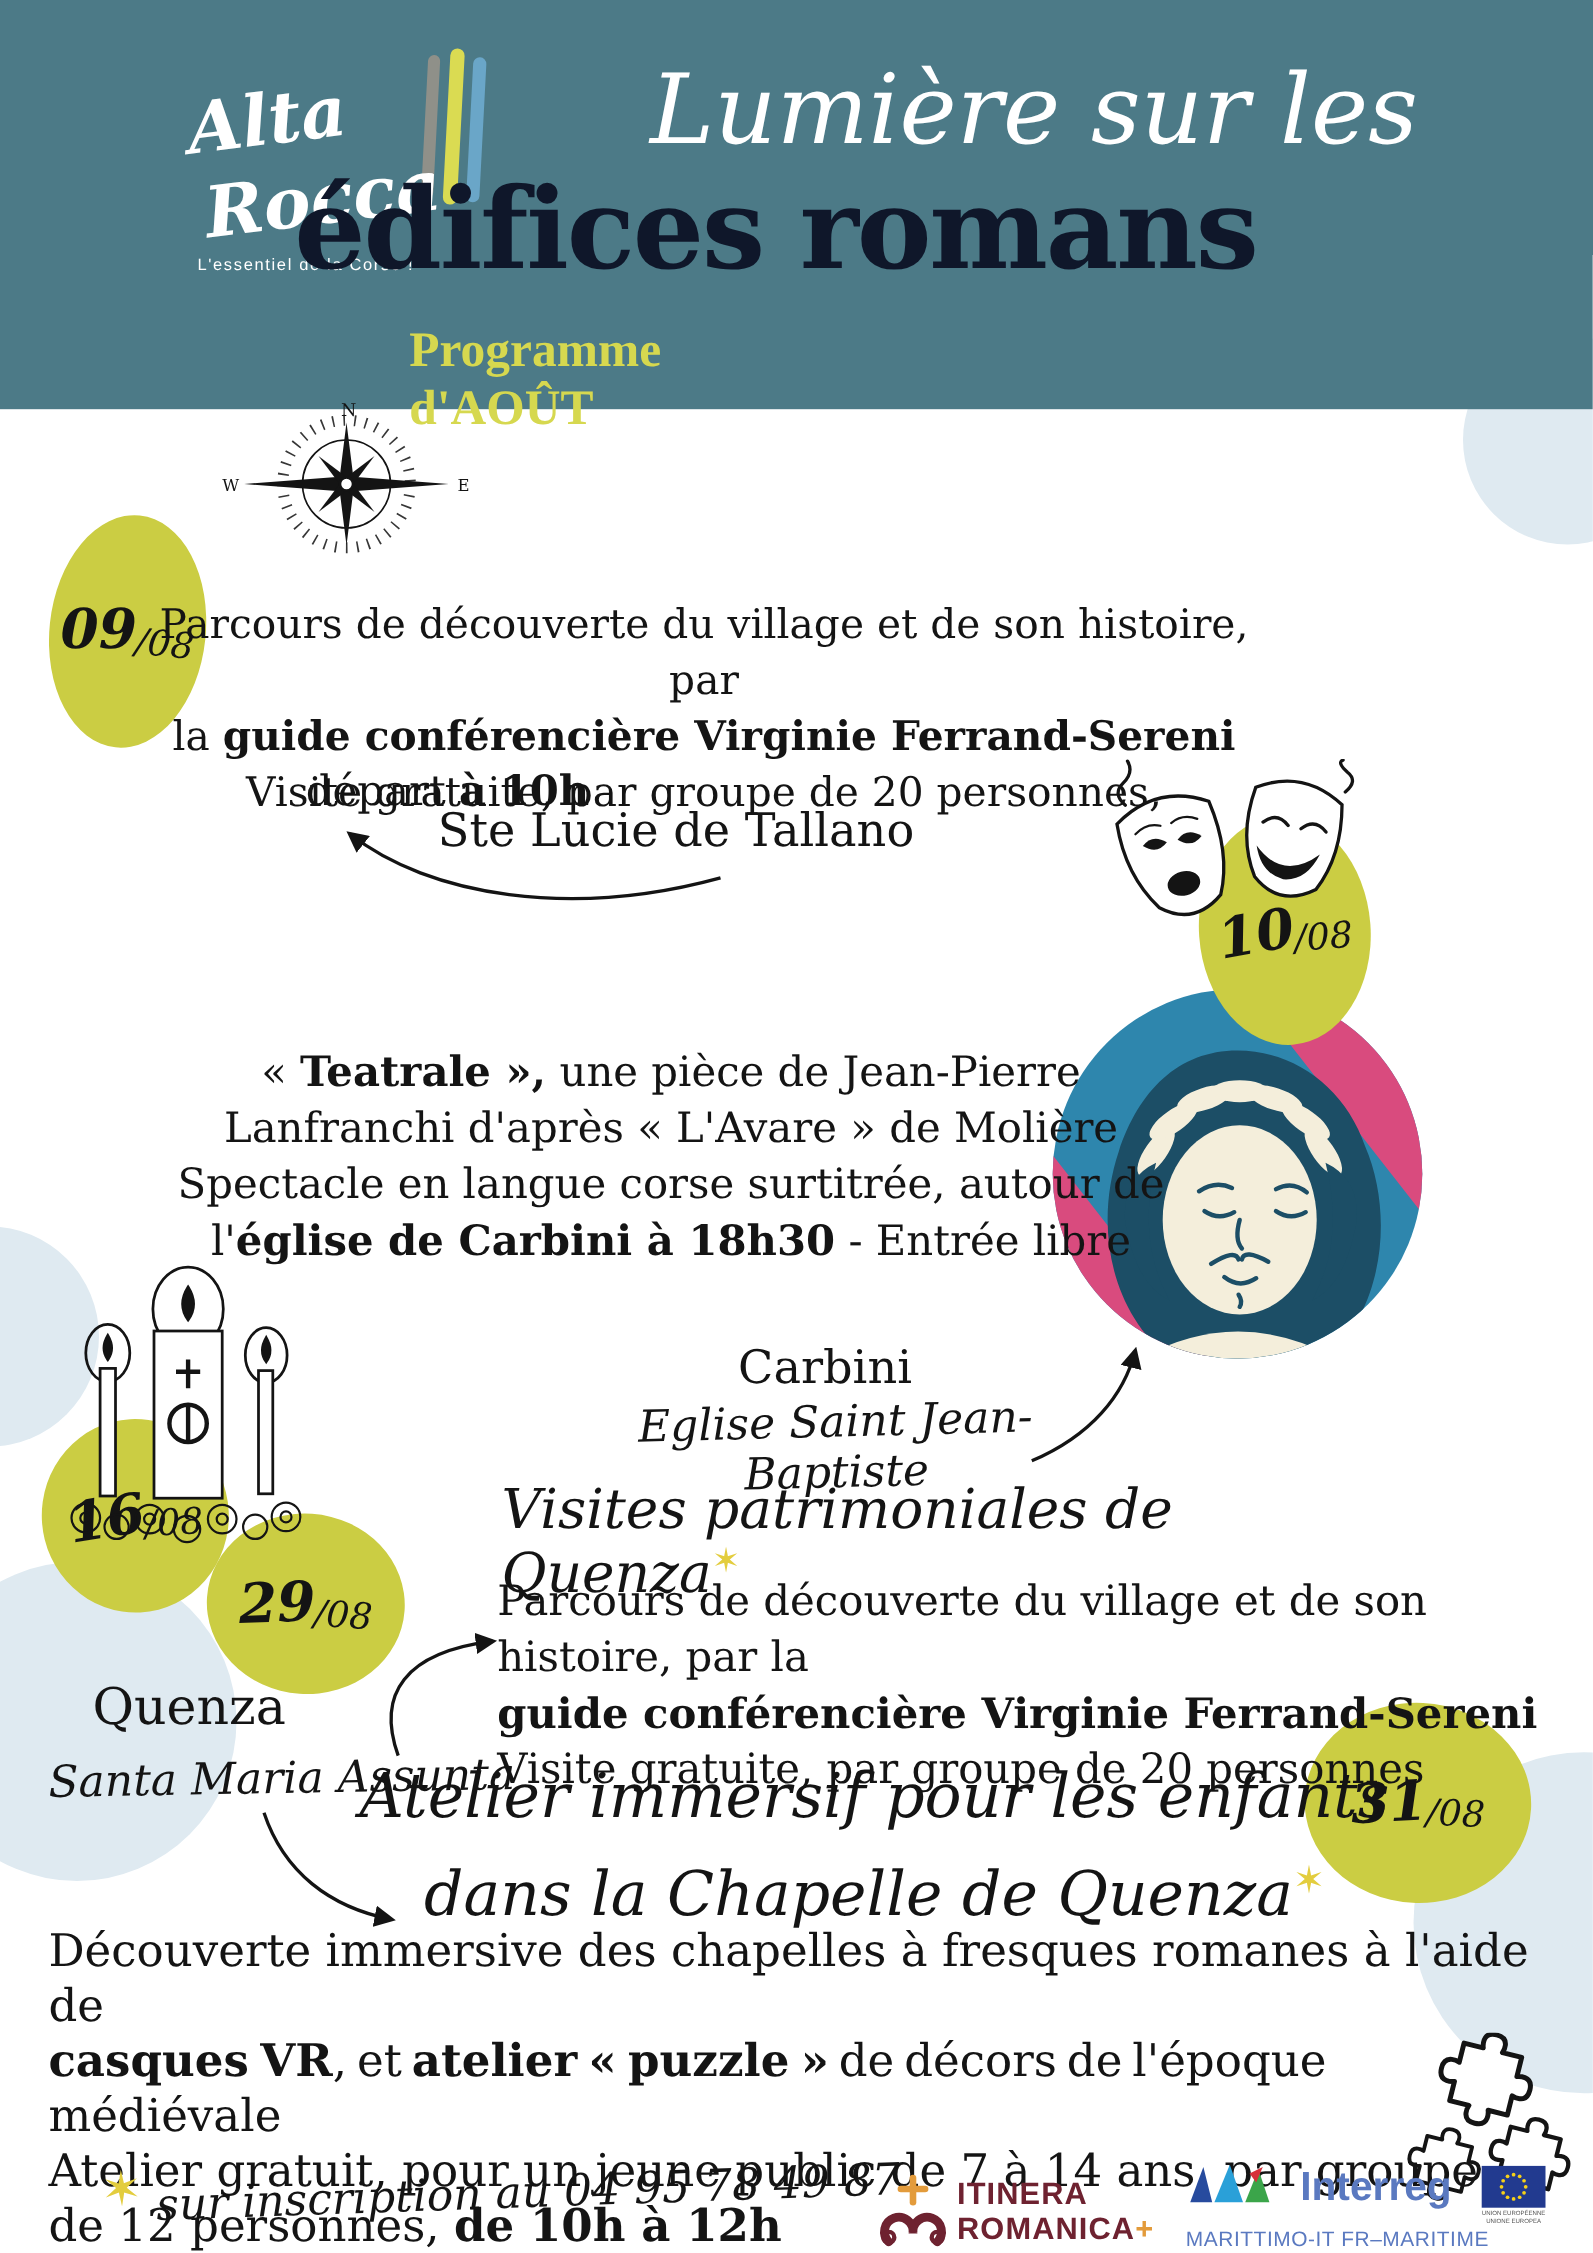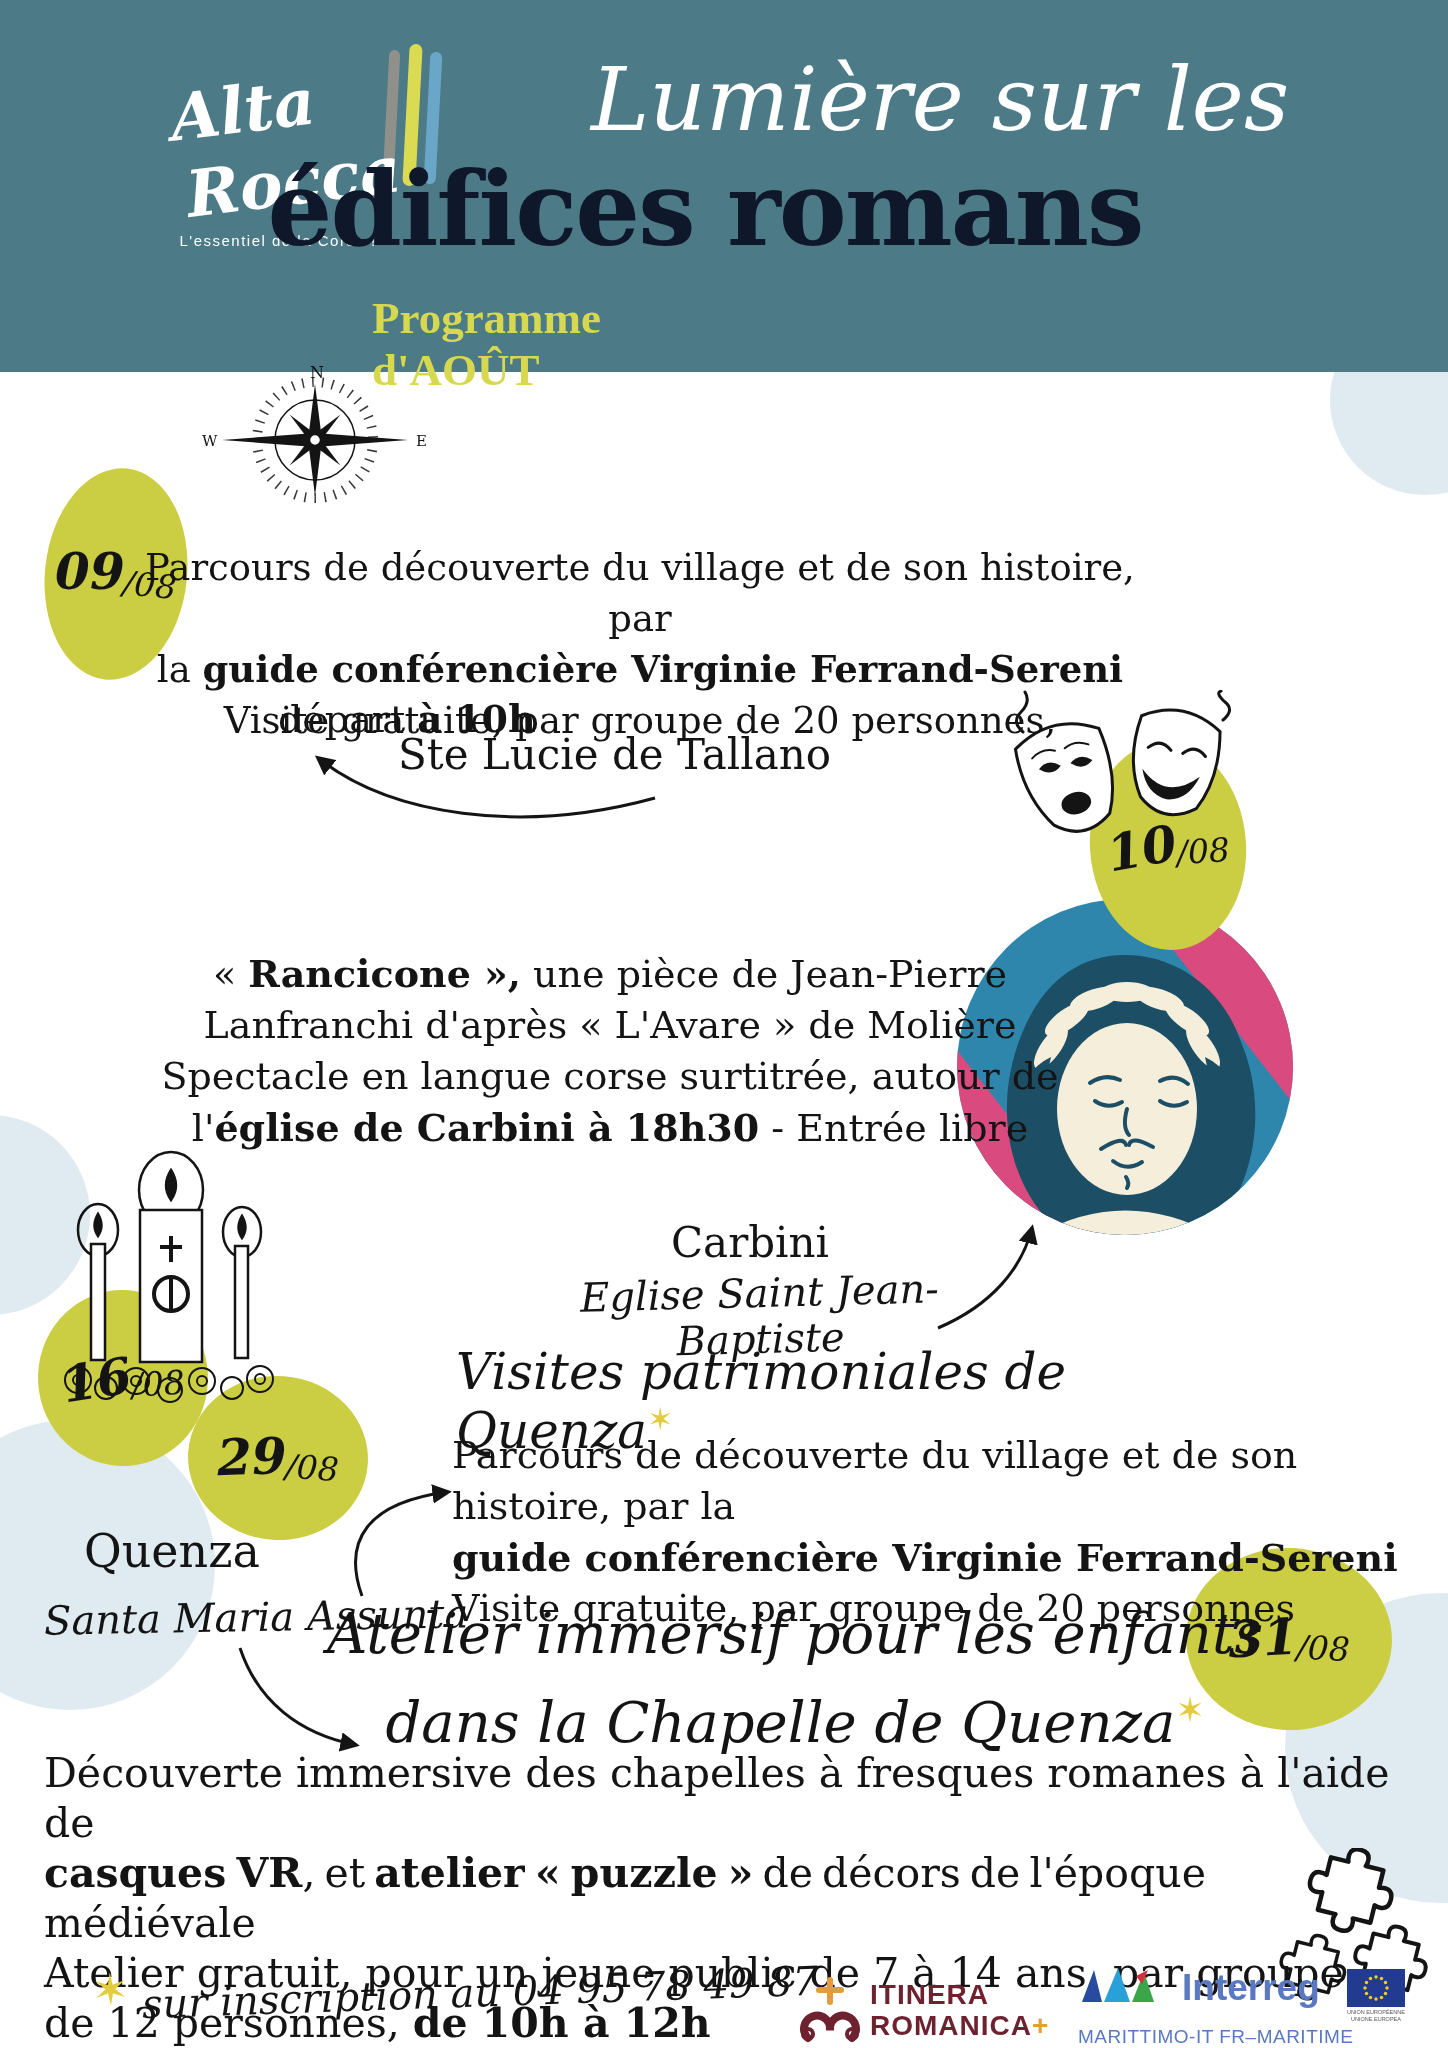--- a/index.html
+++ b/index.html
@@ -170,21 +170,21 @@
         <path d="M158,264 q14,11 29,1"></path>
         <path d="M171,280 q4,6 1,11"></path>
       </g>
       <path fill="#1c4e66" d="M96,160 q-18,70 12,125 q-30,-14 -40,-70 q-4,-40 28,-55z"></path>
       <path fill="#1c4e66" d="M250,160 q18,70 -12,125 q30,-14 40,-70 q4,-40 -28,-55z"></path>
     </g>
   </svg>
 
 
   <div class="body-text" style="left:130px;top:948px;width:960px;text-align:center;font-size:38px;line-height:51px;">
-    <span style="display:block;"><span>« </span><b>Rancicone »,</b><span> une pièce de Jean-Pierre</span></span>
+    <span style="display:block;"><span>« </span><b>Teatrale »,</b><span> une pièce de Jean-Pierre</span></span>
     <span style="display:block;">Lanfranchi d'après « L'Avare » de Molière</span>
     <span style="display:block;">Spectacle en langue corse surtitrée, autour de</span>
     <span style="display:block;"><span>l'</span><b>église de Carbini à 18h30</b><span> - Entrée libre</span></span>
   </div>
 
   <div class="loc" style="left:560px;top:1218px;width:380px;text-align:center;font-size:42px;">Carbini</div>
   <div class="loc hand" style="left:545px;top:1270px;width:430px;text-align:center;font-size:40px;transform:rotate(-1.5deg);">Eglise Saint Jean-Baptiste</div>
 
   <svg class="icon" style="left:36px;top:1148px;z-index:4;" width="270" height="258" viewBox="0 0 270 258">
     <g stroke="#141414" stroke-width="2.5" fill="none">

